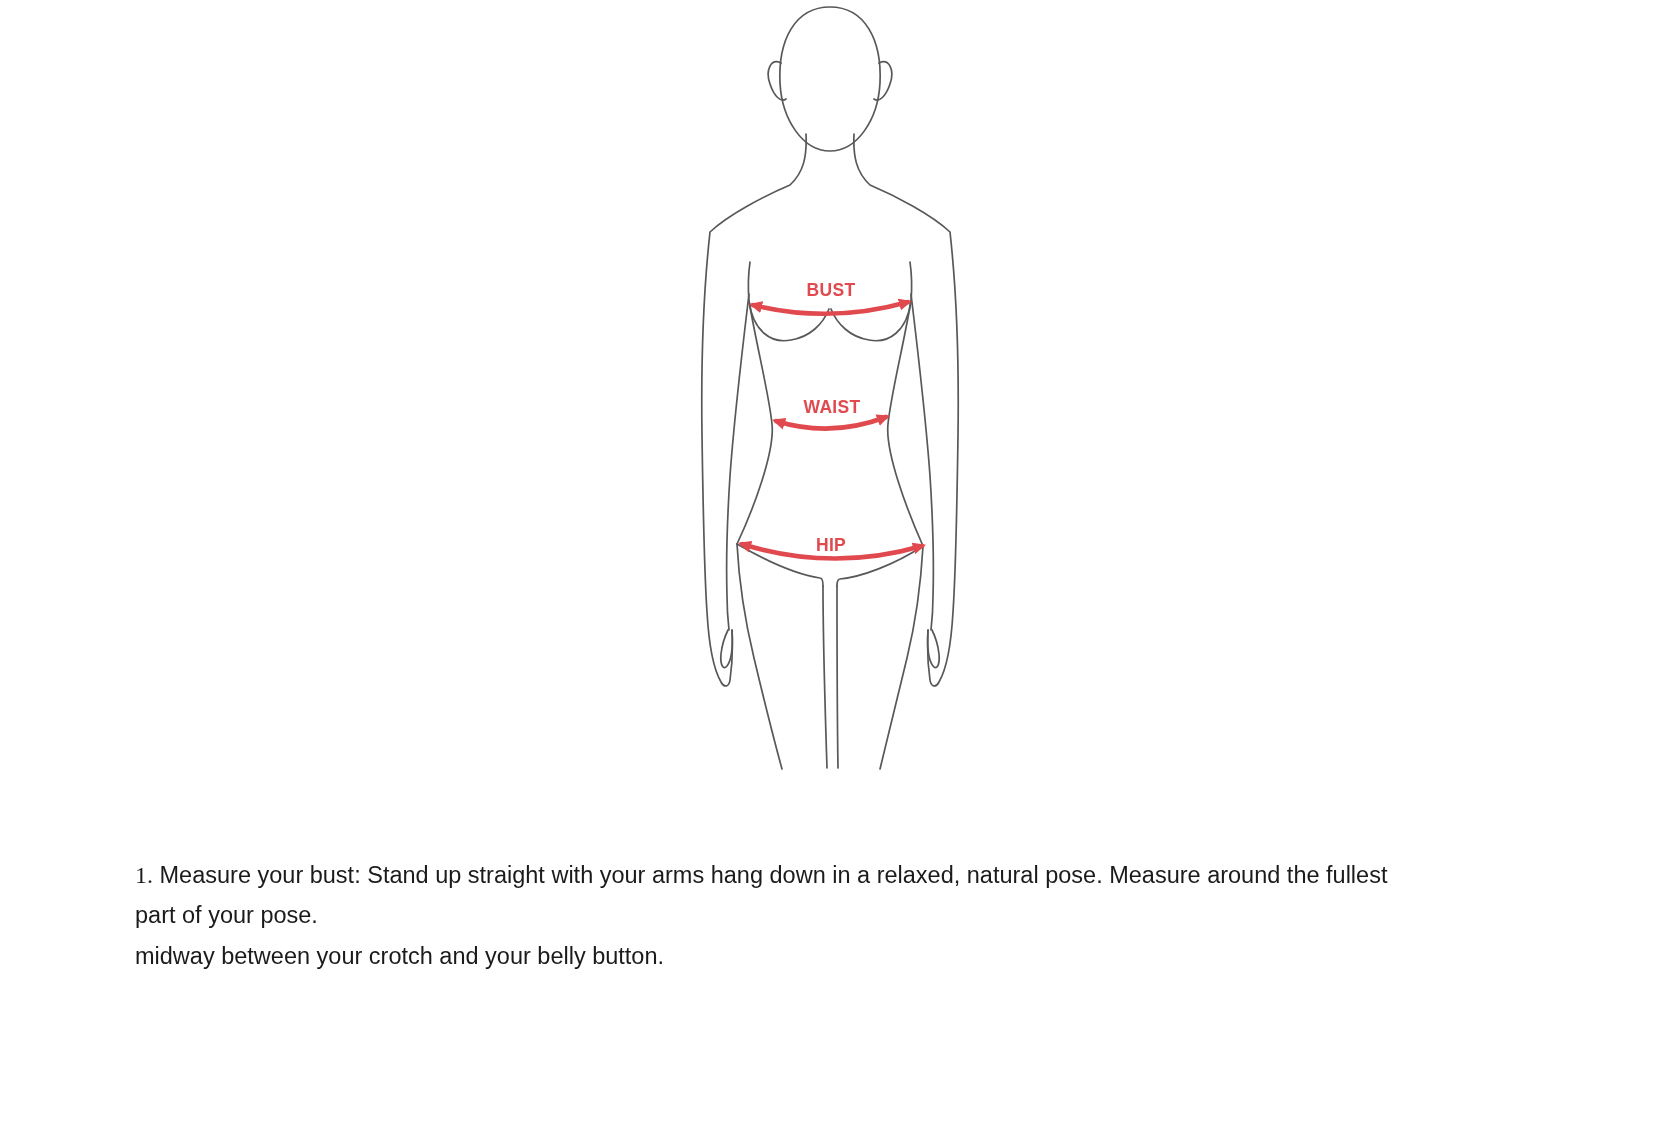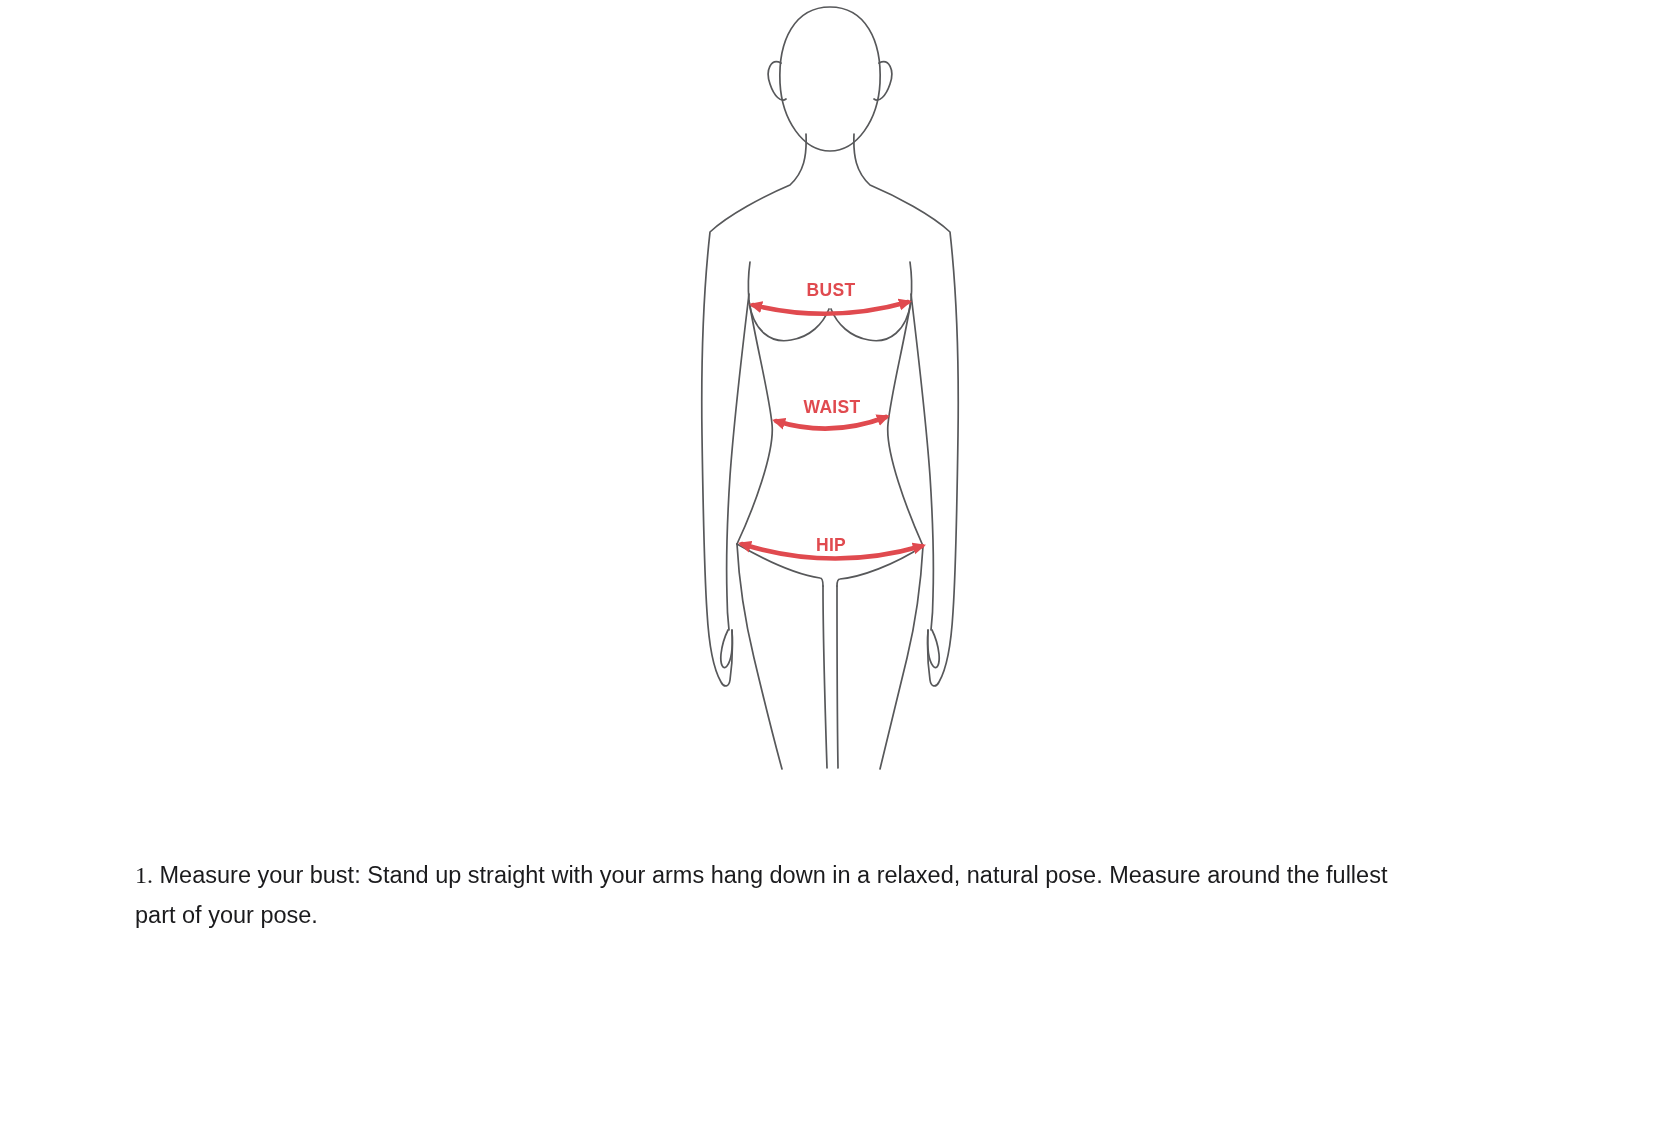--- a/index.html
+++ b/index.html
@@ -103,13 +103,14 @@
       <text x="271" y="551">HIP</text>
     </g>
   </svg>
 </div>
 
 <div class="instructions">
   <p class="line"><span class="num">1.</span> <span>Measure your bust: Stand up straight with your arms hang down in a relaxed, natural pose. Measure around the fullest</span></p>
   <p class="line">part of your pose.</p>
 
 
+  <p class="line">midway between your crotch and your belly button.</p>
 </div>
 
 </body></html>

